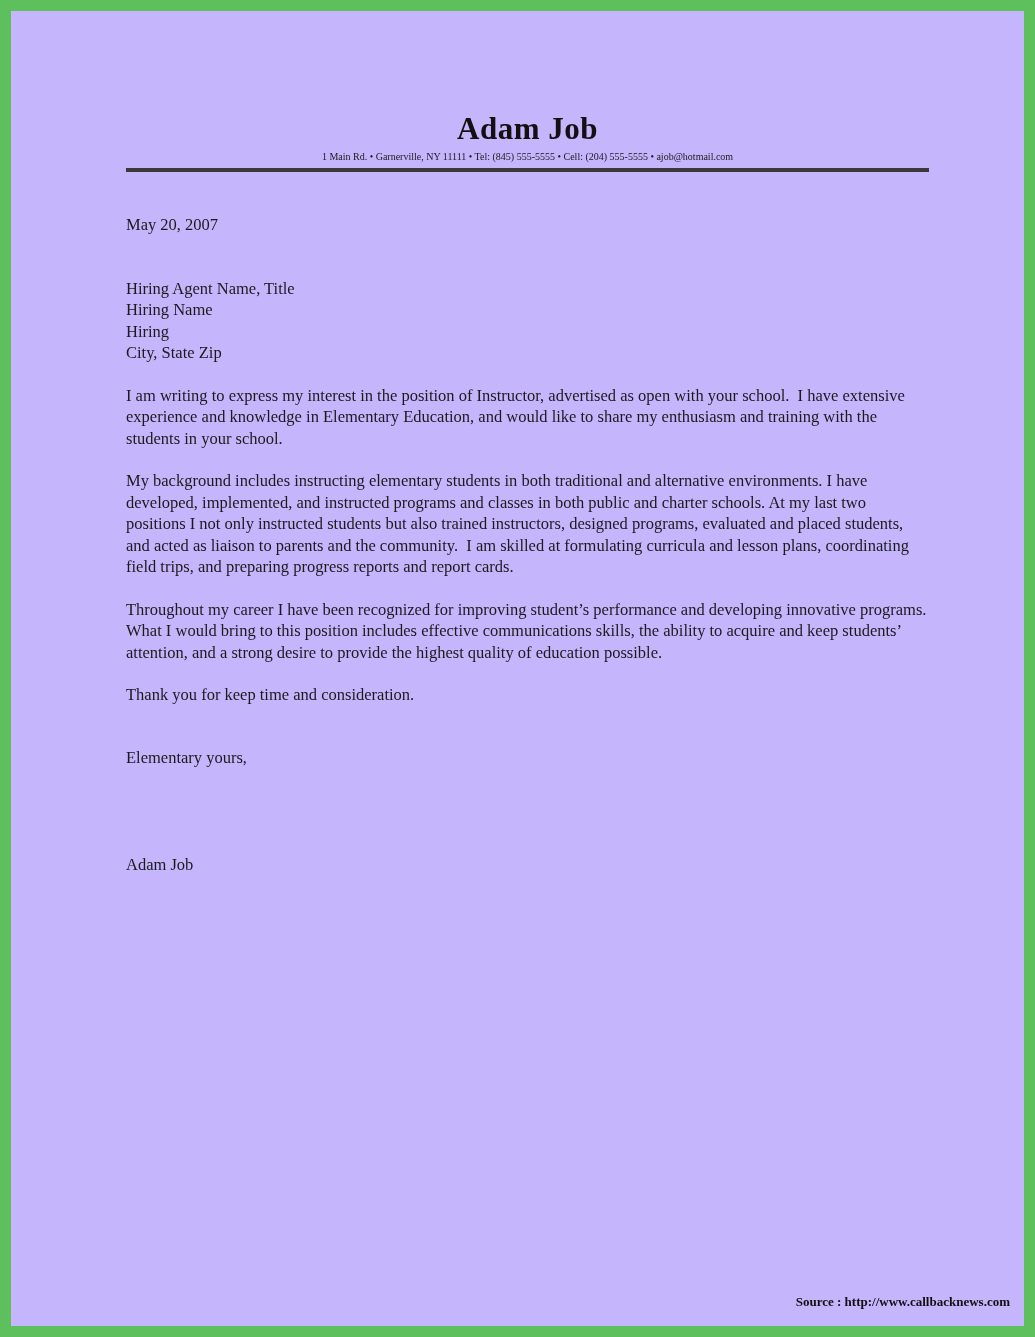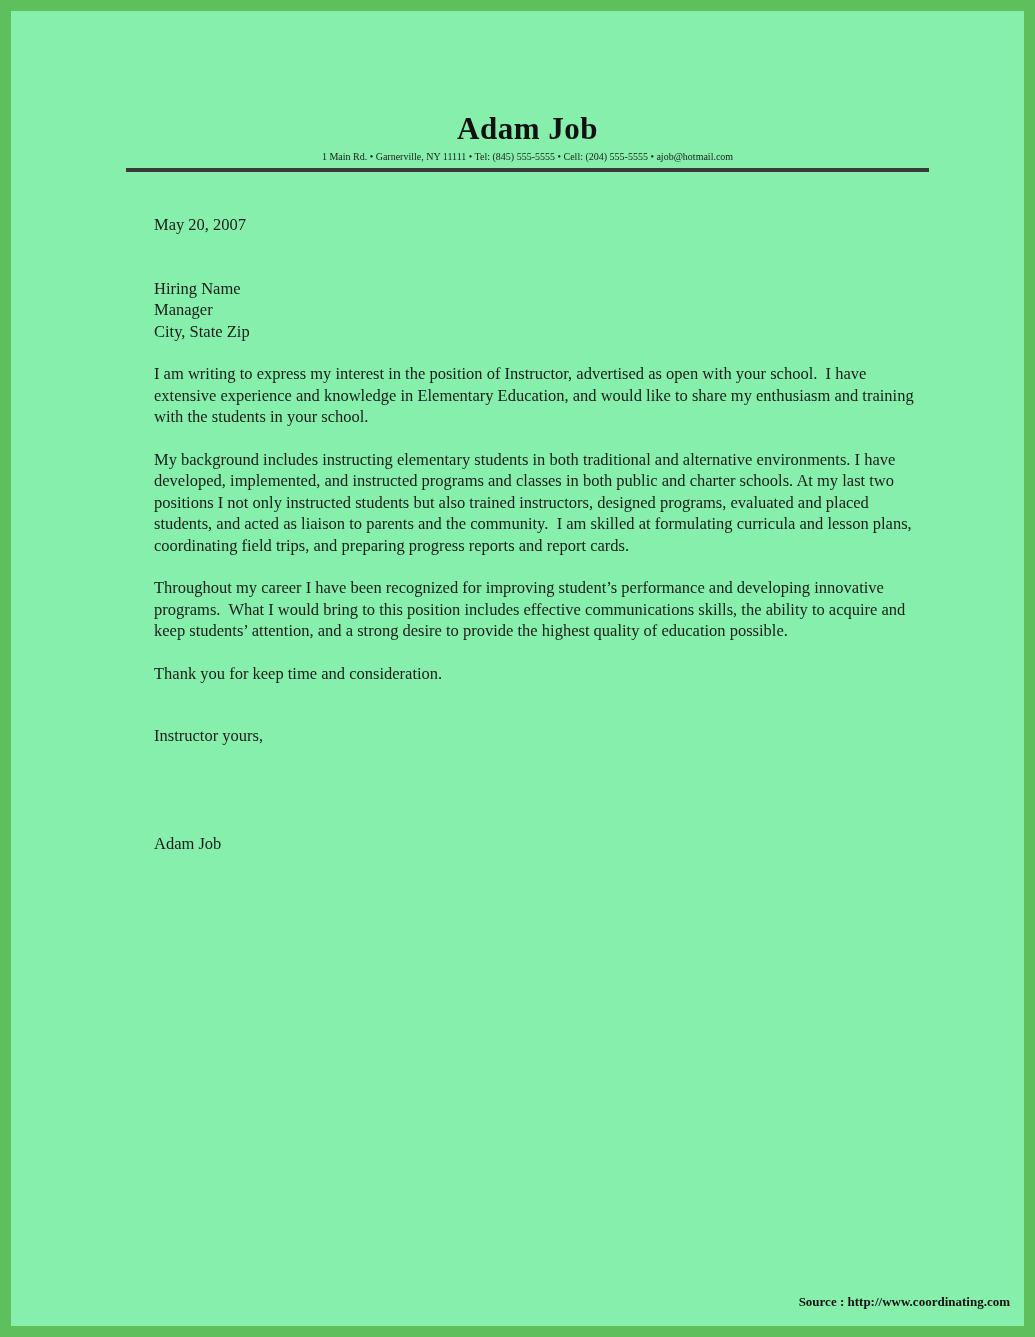--- a/index.html
+++ b/index.html
@@ -7,21 +7,21 @@
     width: 1035px;
     height: 1337px;
     background: #ffffff;
     font-family: "Liberation Serif", "DejaVu Serif", serif;
   }
   .page {
     position: relative;
     width: 1035px;
     height: 1337px;
     border: 11px solid #5dc05d;
-    background: #86efac;
+    background: #c4b5fd;
     overflow: hidden;
   }
   .content {
     padding: 0 95px 0 115px;
     color: #1b1b1b;
   }
   .letter-header {
     margin-top: 100px;
     text-align: center;
   }
@@ -38,21 +38,20 @@
   }
   .header-rule {
     margin-top: 6px;
     height: 4px;
     background: #3a3a3a;
   }
   .body-text {
     font-size: 16.5px;
     line-height: 21.5px;
     color: #1b1b1b;
-    margin-left: 28px;
   }
   .date-line { margin-top: 42px; }
   .recipient-block { margin-top: 42px; }
   .salutation { margin-top: 41px; }
   p.paragraph {
     margin-top: 21px;
     white-space: pre-wrap;
   }
   .closing { margin-top: 41px; }
   .signature { margin-top: 86px; }
@@ -74,31 +73,32 @@
 
     <div class="letter-header">
       <div class="sender-name">Adam Job</div>
       <div class="contact-line">1 Main Rd. • Garnerville, NY 11111 • Tel: (845) 555-5555 • Cell: (204) 555-5555 • ajob@hotmail.com</div>
       <div class="header-rule"></div>
     </div>
 
     <div class="body-text date-line">May 20, 2007</div>
 
     <div class="body-text recipient-block">
+      <div>Hiring Agent Name, Title</div>
       <div>Hiring Name</div>
-      <div>Manager</div>
+      <div>Hiring</div>
       <div>City, State Zip</div>
     </div>
 
 
     <p class="body-text paragraph">I am writing to express my interest in the position of Instructor, advertised as open with your school.  I have extensive experience and knowledge in Elementary Education, and would like to share my enthusiasm and training with the students in your school.</p>
     <p class="body-text paragraph">My background includes instructing elementary students in both traditional and alternative environments. I have developed, implemented, and instructed programs and classes in both public and charter schools. At my last two positions I not only instructed students but also trained instructors, designed programs, evaluated and placed students, and acted as liaison to parents and the community.  I am skilled at formulating curricula and lesson plans, coordinating field trips, and preparing progress reports and report cards.</p>
     <p class="body-text paragraph">Throughout my career I have been recognized for improving student’s performance and developing innovative programs.  What I would bring to this position includes effective communications skills, the ability to acquire and keep students’ attention, and a strong desire to provide the highest quality of education possible.</p>
     <p class="body-text paragraph">Thank you for keep time and consideration.</p>
 
-    <div class="body-text closing">Instructor yours,</div>
+    <div class="body-text closing">Elementary yours,</div>
 
     <div class="body-text signature">Adam Job</div>
 
   </div>
 
-  <div class="footer-source">Source : http://www.coordinating.com</div>
+  <div class="footer-source">Source : http://www.callbacknews.com</div>
 </div>
 
 </body></html>

